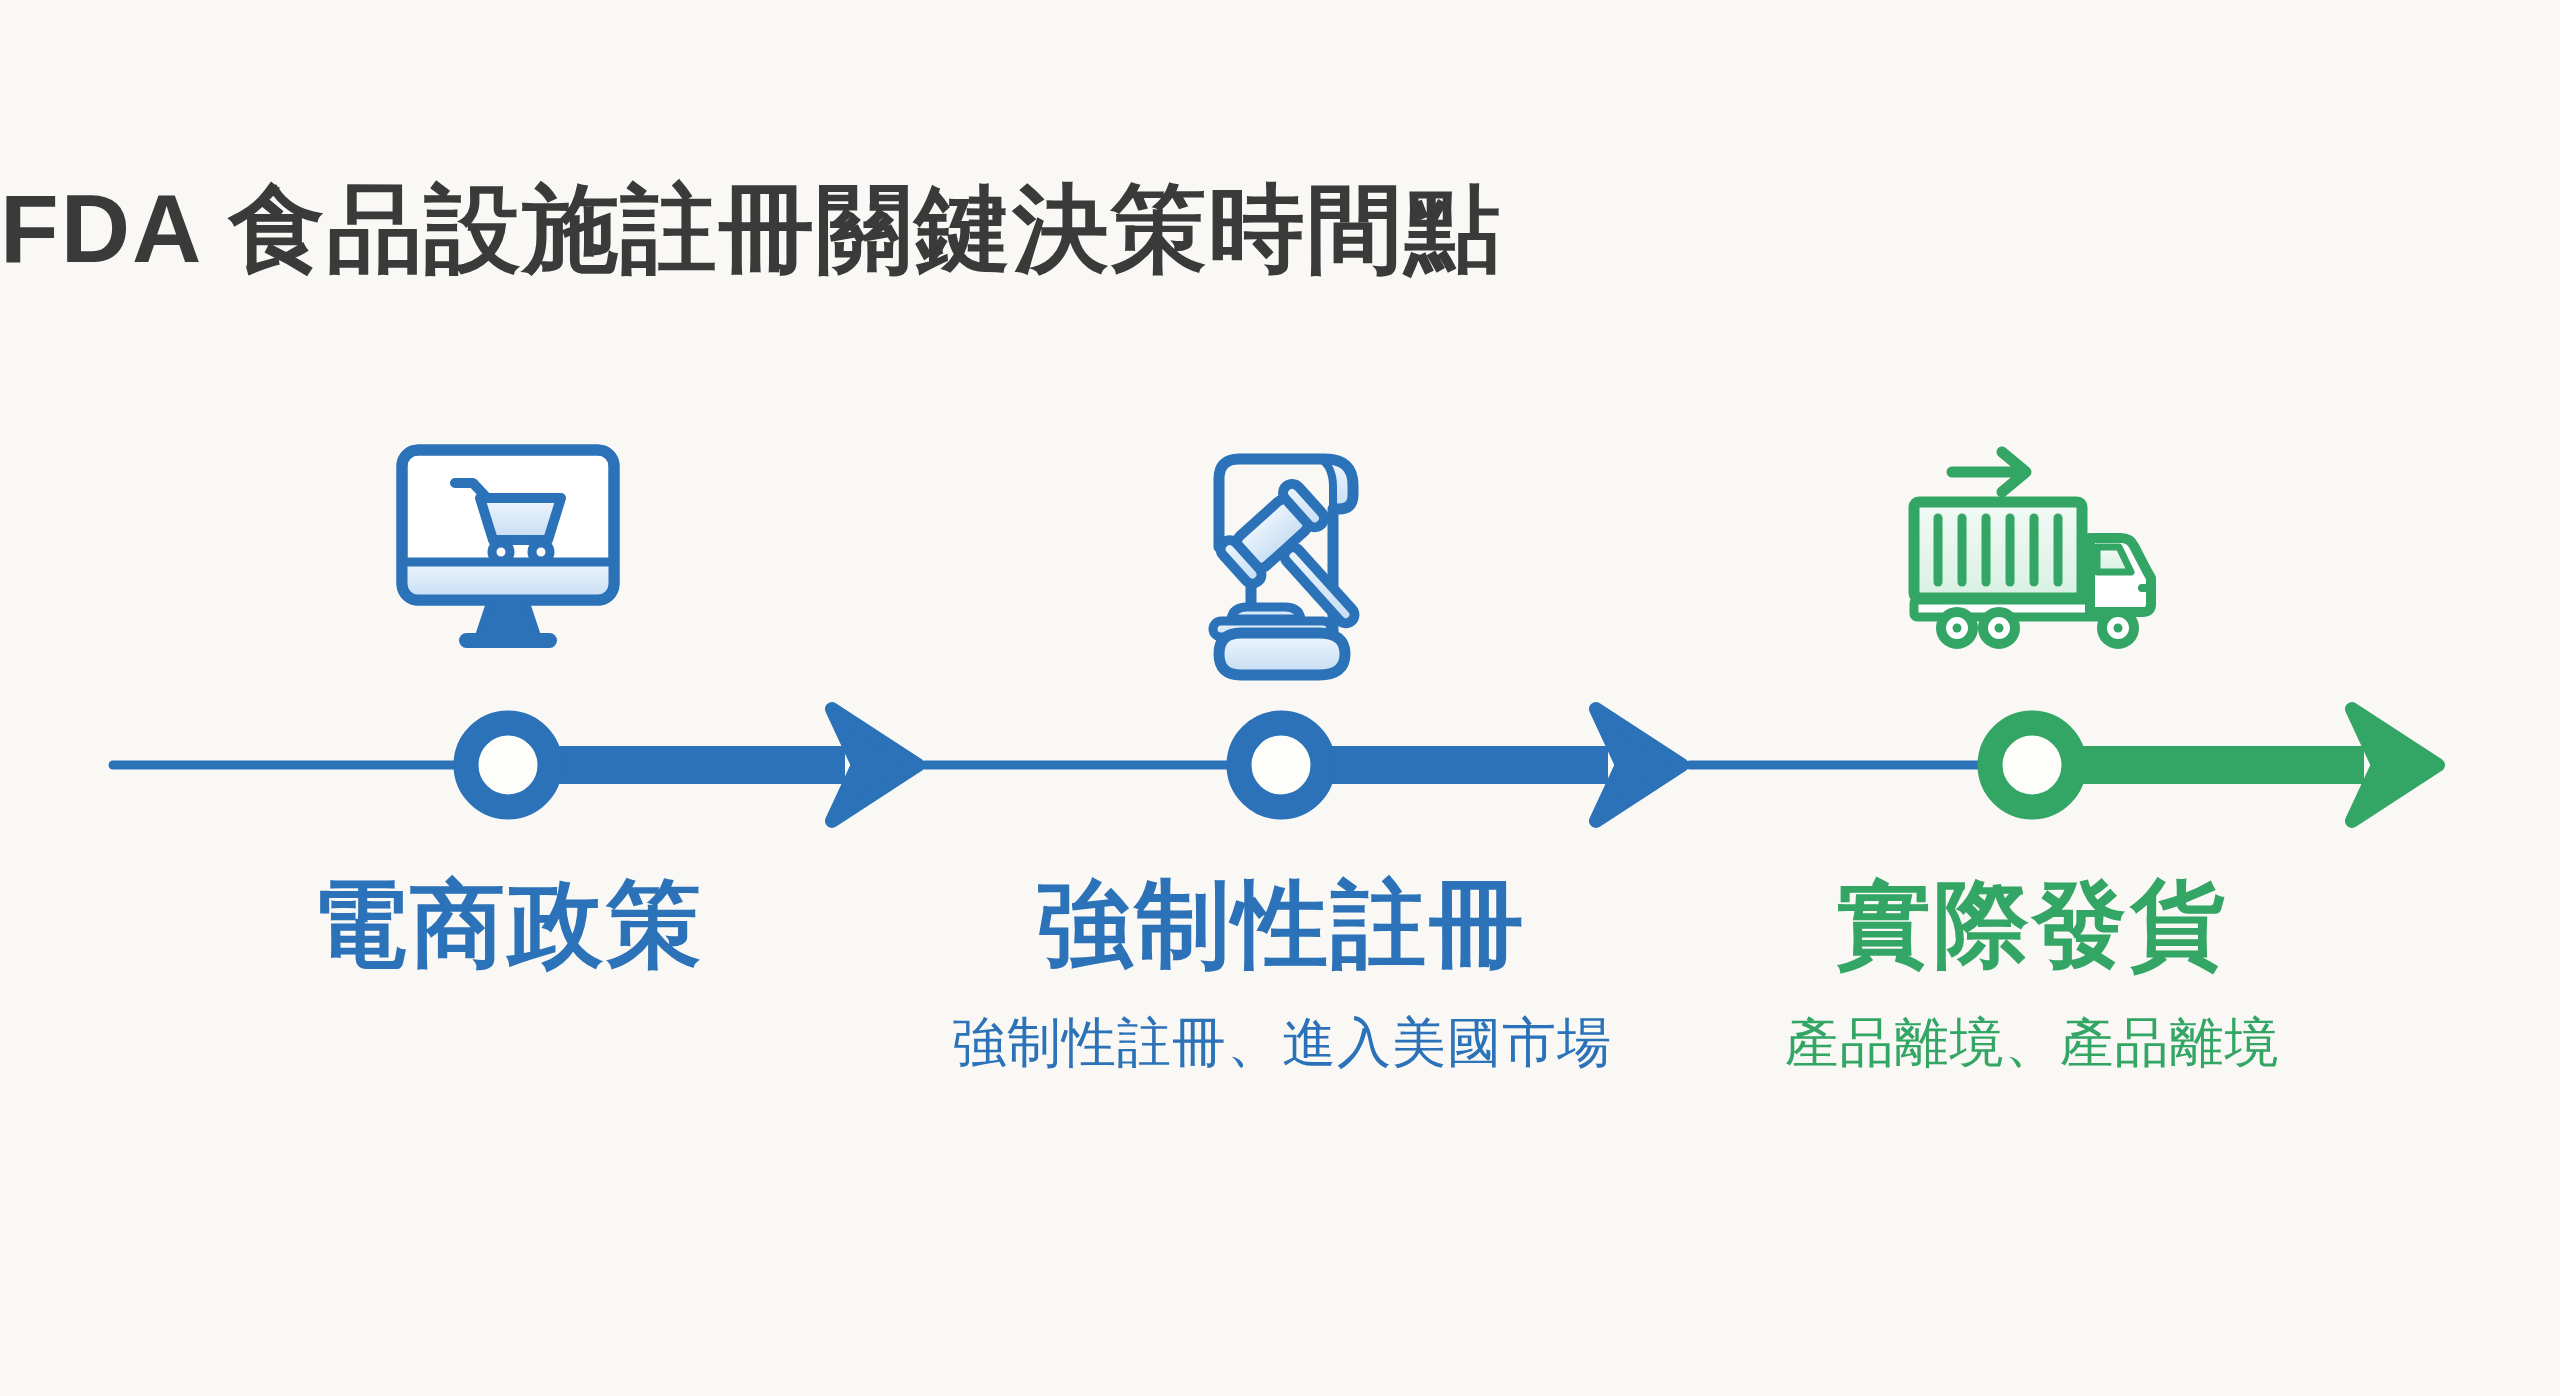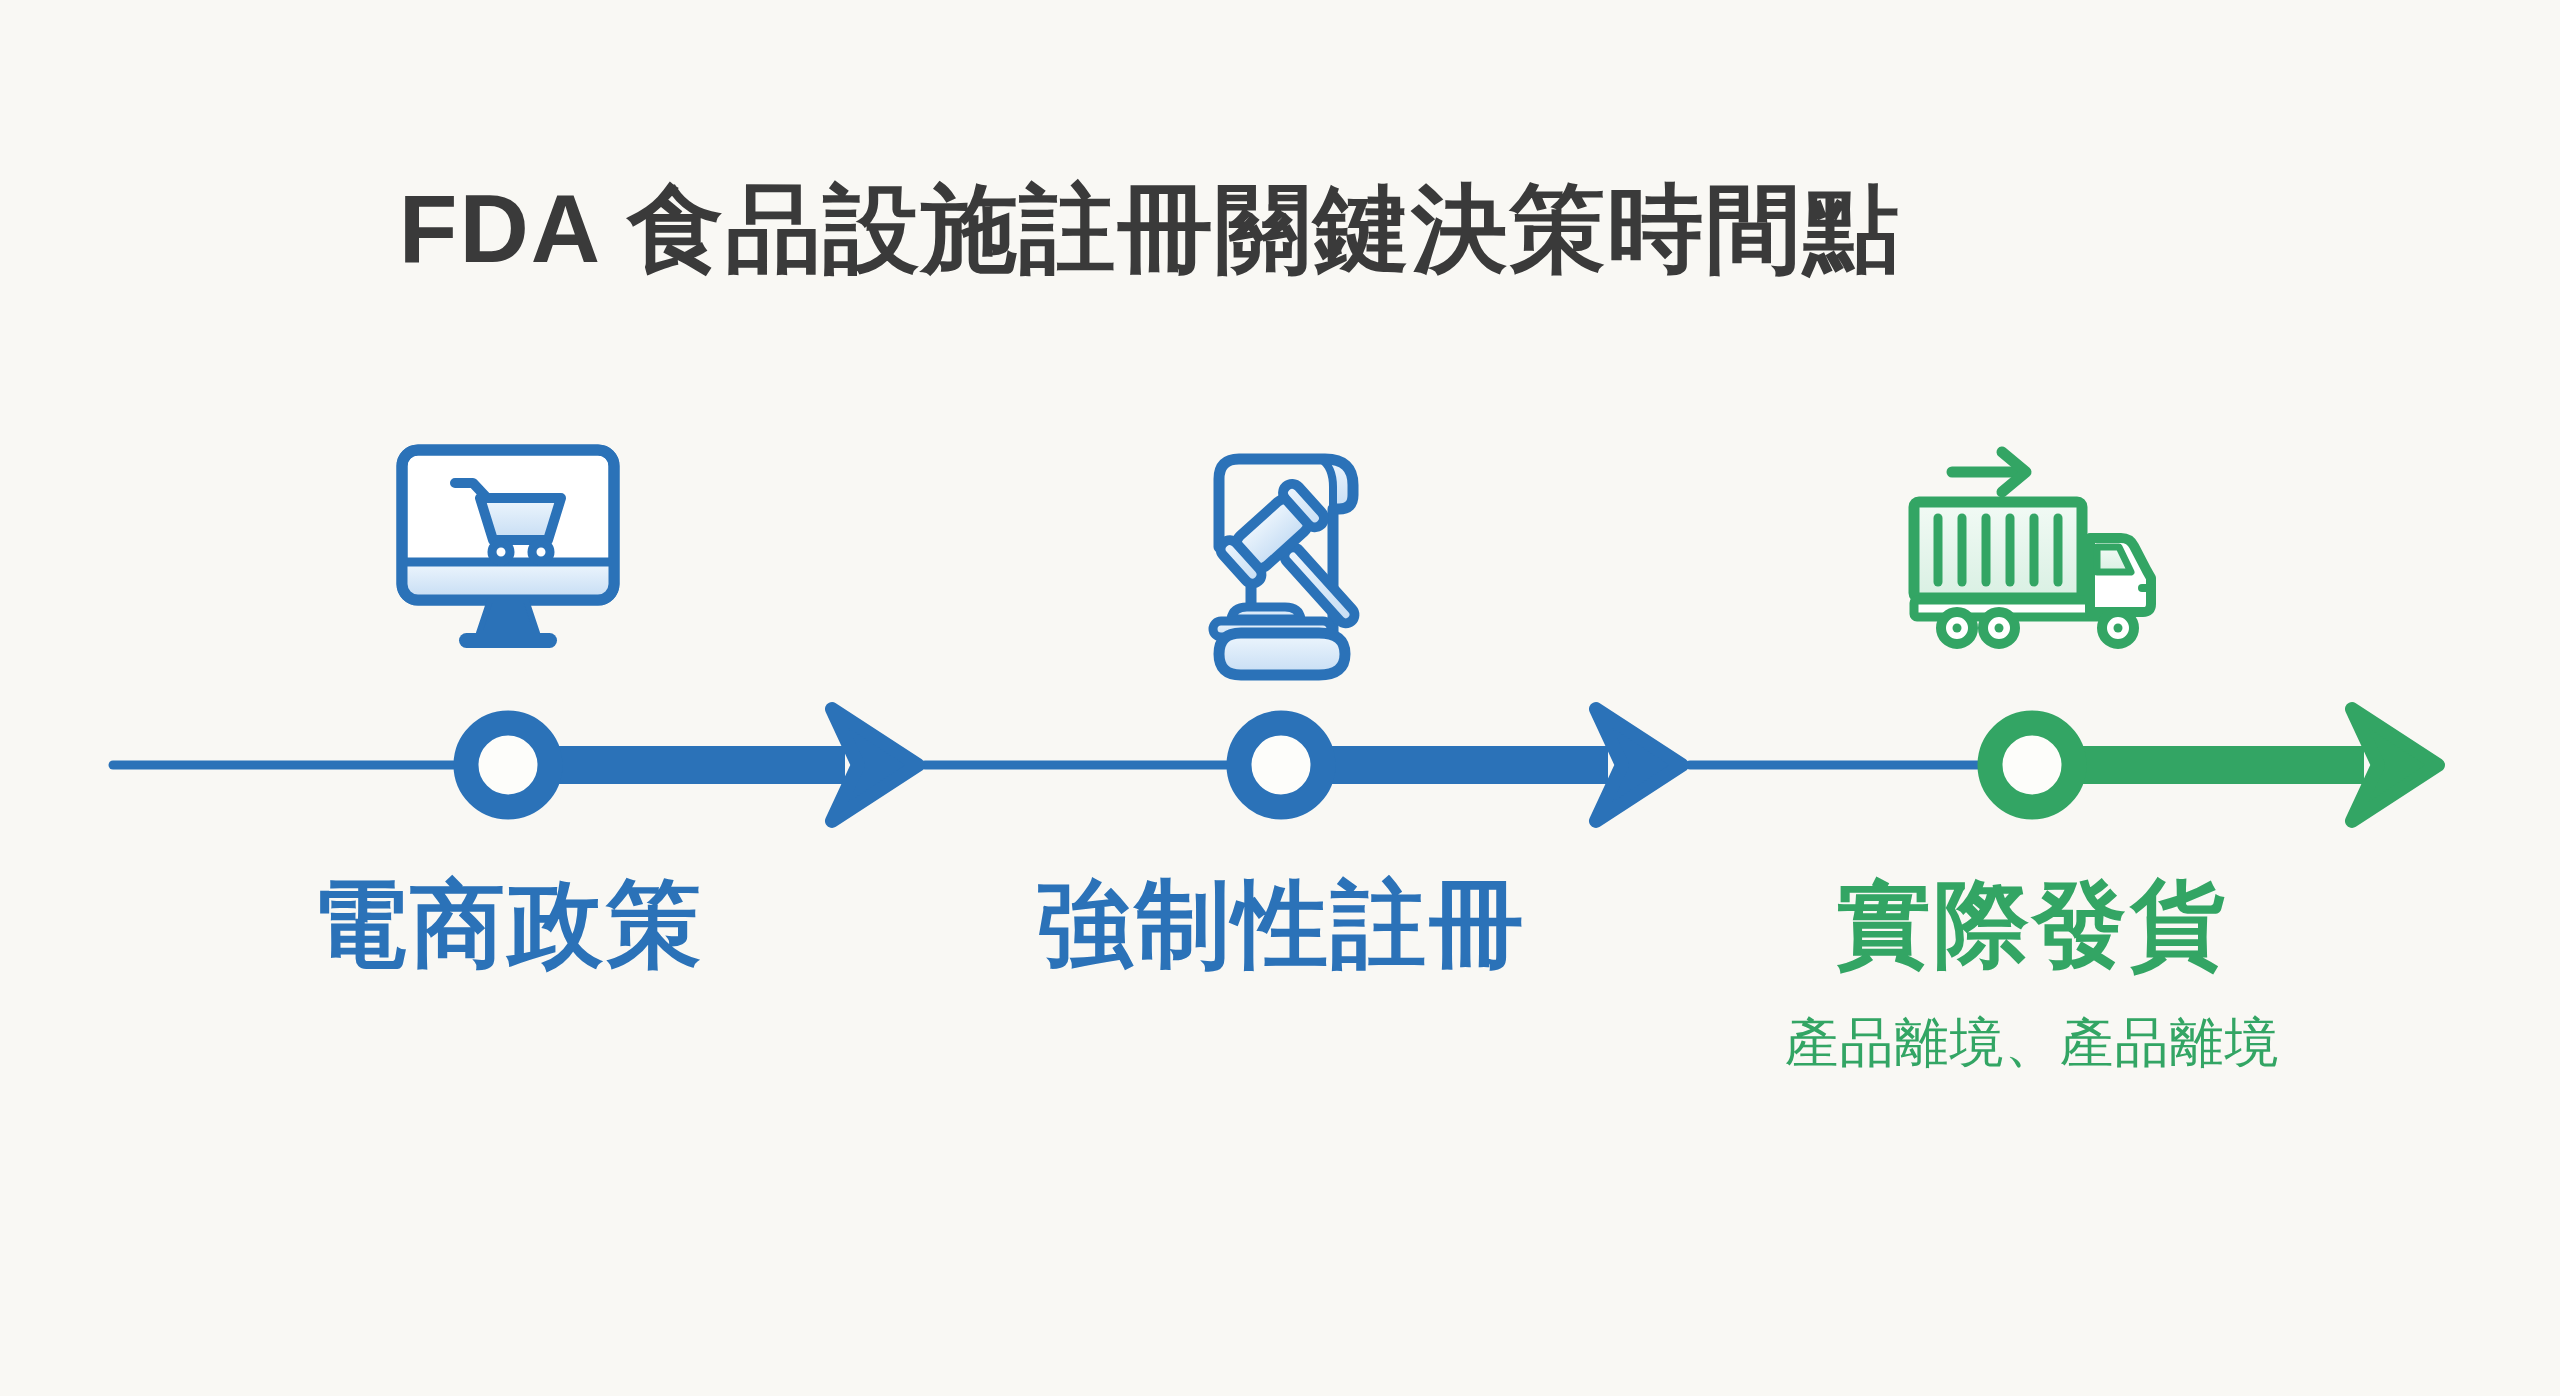--- a/index.html
+++ b/index.html
@@ -5,21 +5,21 @@
   html,body{margin:0;padding:0;}
   .canvas{
     position:relative;
     width:2560px;height:1396px;
     background:var(--background,#f9f8f4);
     overflow:hidden;
     font-family:"Liberation Sans","DejaVu Sans",sans-serif;
   }
   .title{
     position:absolute;left:0;top:166px;width:2300px;
-    text-align:center;
+    text-align:left;
     font-size:96px;font-weight:700;
     letter-spacing:2px;
     color:var(--title-color,#3a3a3a);
   }
   .timeline-svg{position:absolute;left:0;top:645px;width:2560px;height:240px;}
   .thin{stroke:var(--blue,#2b72b8);stroke-width:9;stroke-linecap:round;}
   .shaft{stroke-width:38;}
   .shaft.blue{stroke:var(--blue,#2b72b8);}
   .shaft.green{stroke:var(--green,#33a564);}
   .head{stroke-width:14;stroke-linejoin:round;}
@@ -138,15 +138,16 @@
     <circle cx="218" cy="188" r="16" fill="#ffffff" stroke="currentColor" stroke-width="10"></circle>
     <circle cx="57" cy="188" r="4.5" fill="currentColor"></circle>
     <circle cx="99" cy="188" r="4.5" fill="currentColor"></circle>
     <circle cx="218" cy="188" r="4.5" fill="currentColor"></circle>
   </svg>
 
   <div class="stage-label label-1">電商政策</div>
   <div class="stage-label label-2">強制性註冊</div>
   <div class="stage-label green label-3">實際發貨</div>
 
+  <div class="stage-sublabel sub-2">強制性註冊、進入美國市場</div>
   <div class="stage-sublabel green sub-3">產品離境、產品離境</div>
 
 </div>
 
 </body></html>

